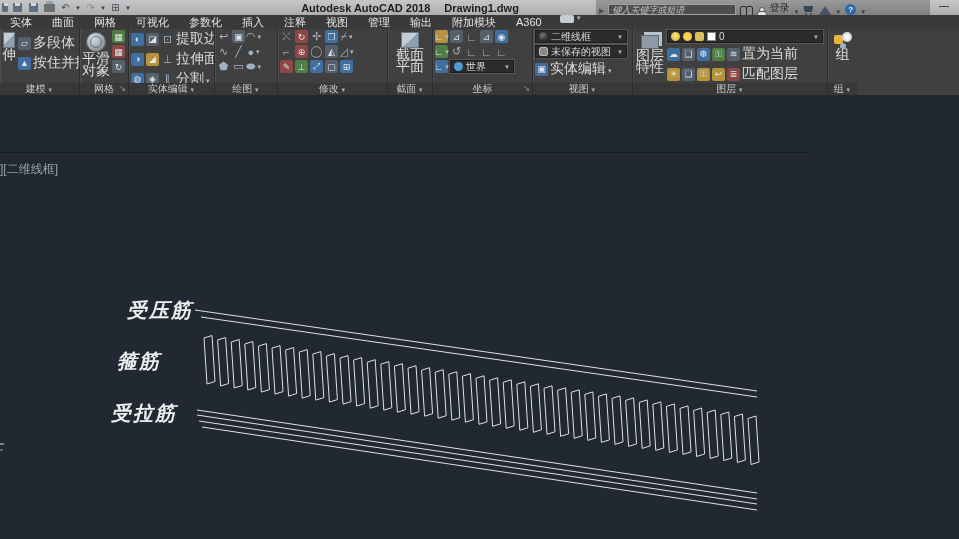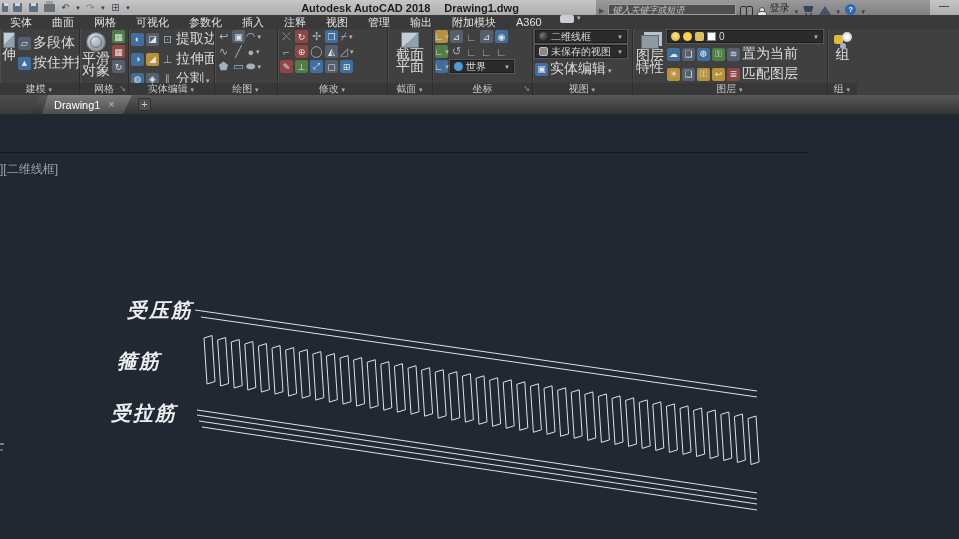--- a/index.html
+++ b/index.html
@@ -394,28 +394,20 @@
         <div class="bigbtn">
           <span class="groupicon"></span>
           <span class="rtext">组</span>
         </div>
       </div>
       <div class="panel-label pl-dd">组</div>
     </div>
 
   </div>
 
-  <div class="tabbar">
-    <div class="tab-sliver"></div>
-    <div class="tab-active">
-      <span>Drawing1</span>
-      <span class="tab-close">×</span>
-    </div>
-    <div class="tab-new">+</div>
-  </div>
 
   <div class="canvas">
     <div class="vp-label">][二维线框]</div>
     <div class="edge-artifact"></div>
     <svg id="cad-svg" width="959" height="425" viewBox="0 114 959 425" style="position:absolute;left:0;top:0">
       <text class="cad-label" x="127" y="278">受压筋</text>
       <text class="cad-label" x="117" y="329">箍筋</text>
       <text class="cad-label" x="111" y="381">受拉筋</text>
     <line x1="195" y1="271" x2="757" y2="352" stroke="#dde2e6" stroke-width="1"></line>
         <line x1="201" y1="278" x2="757" y2="358" stroke="#dde2e6" stroke-width="1"></line>

